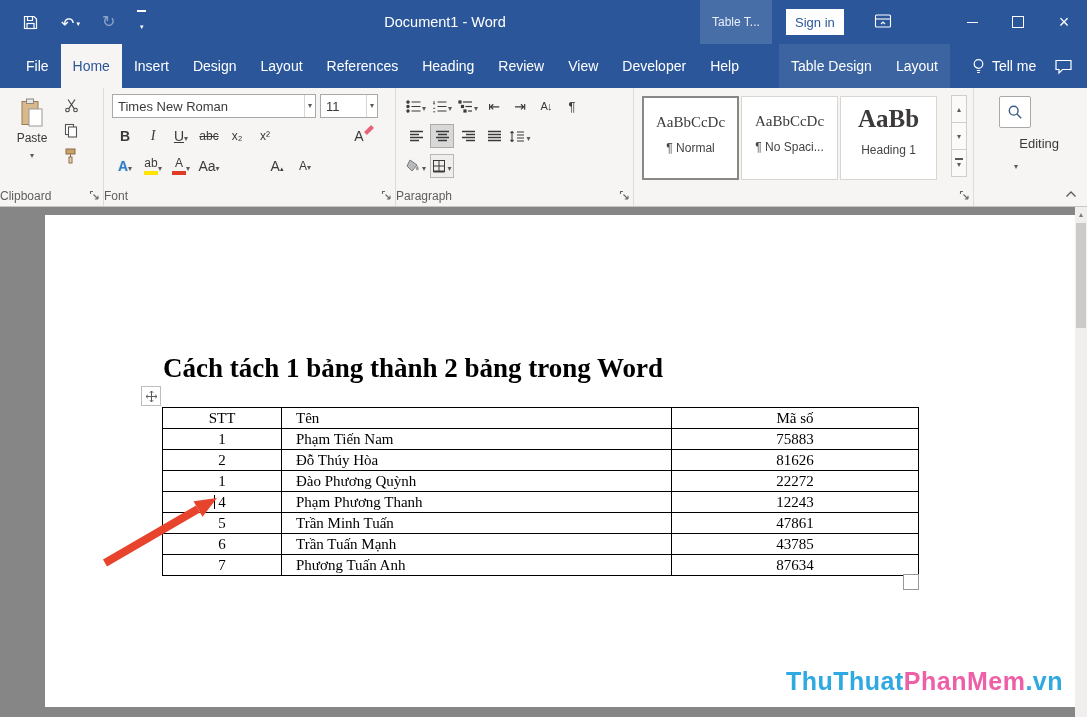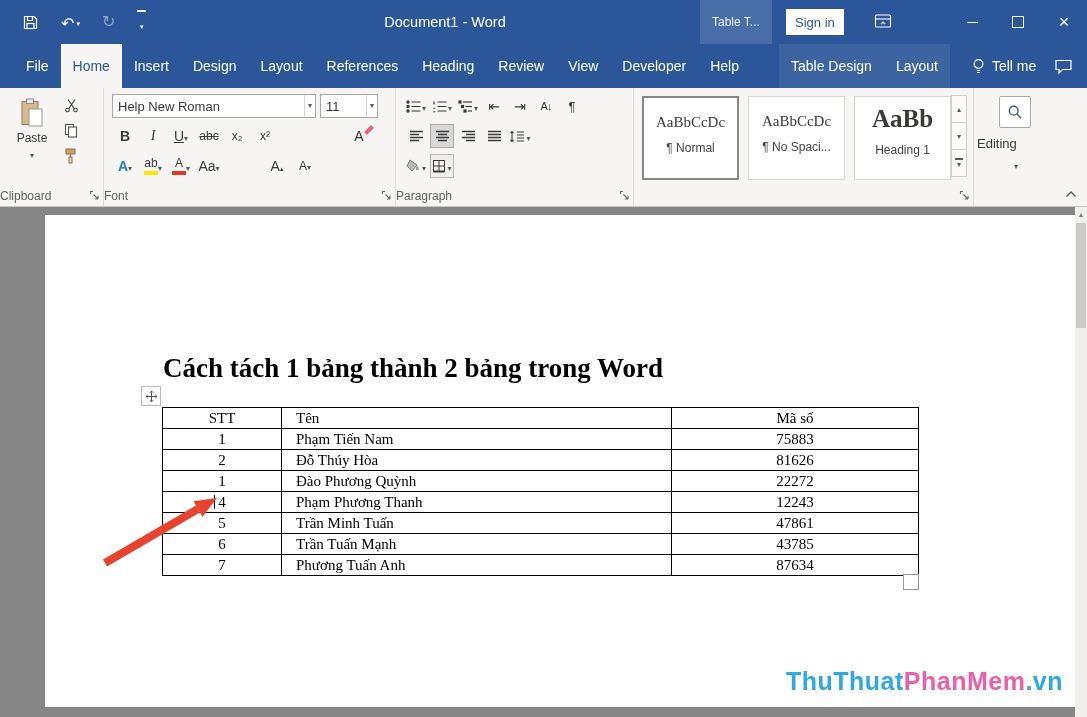--- a/index.html
+++ b/index.html
@@ -69,36 +69,36 @@
   
   .g-paragraph{left:396px;width:238px}
   .pbtn{min-width:24px;height:24px;display:flex;align-items:center;justify-content:center;gap:1px}
   .pbtn.sel{background:#d8d8d8;border:1px solid #aaa;box-sizing:border-box}
   .pbtn.boxed{border:1px solid #b9b7b5;background:#efeeec;box-sizing:border-box}
   .indent-glyph{font-size:14px}
   .sort-glyph{font-size:11px;letter-spacing:-1px}
   .pilcrow{font-size:13px}
   
   .g-styles{left:634px;width:340px}
-  .style-strip{position:absolute;left:8px;top:8px;display:flex;gap:9px}
+  .style-strip{position:absolute;left:8px;top:8px;display:flex;gap:2px}
   .style-box{width:97px;height:84px;background:#fff;border:1px solid #d8d5d2;box-sizing:border-box;
              display:flex;flex-direction:column;align-items:center}
   .style-box.selected{border:2px solid #8a8886}
   .style-prev{font-family:"Liberation Serif","DejaVu Serif",serif;font-size:15px;margin-top:16px;white-space:nowrap;overflow:hidden;max-width:90px}
   .style-prev.h1{font-size:25px;font-weight:bold;margin-top:8px}
   .style-name{font-size:12px;color:#444;margin-top:10px;white-space:nowrap;overflow:hidden;max-width:90px}
   .style-scroll{position:absolute;right:6px;top:8px;display:flex;flex-direction:column}
   .ss-btn{width:16px;height:28px;border:1px solid #d0cecc;background:#fbfaf9;display:flex;flex-direction:column;
           align-items:center;justify-content:center;font-size:8px;color:#5a5a5a;box-sizing:border-box;margin-top:-1px}
   .more-bar{display:block;width:8px;height:2px;background:#5a5a5a;margin-bottom:1px}
   
   .g-editing{left:973px;width:86px;border-right:none}
   .search-btn{position:absolute;left:26px;top:8px;width:30px;height:30px;border:1px solid #aba9a7;background:#fff;
               border-radius:2px;display:flex;align-items:center;justify-content:center}
-  .editing-lbl{position:absolute;left:4px;right:0;top:48px;text-align:left;font-size:13px}
+  .editing-lbl{position:absolute;left:4px;right:0;top:48px;text-align:right;font-size:13px}
   .editing-dd{position:absolute;left:0;right:0;top:68px;display:flex;justify-content:center}
   .collapse{position:absolute;right:10px;bottom:8px}
   
   .docarea{position:absolute;left:0;top:207px;width:1087px;height:510px;background:#868686}
   .page{position:absolute;left:45px;top:8px;width:1030px;height:492px;background:#fff}
   .doc-heading{position:absolute;left:118px;top:138px;margin:0;font-family:"Liberation Serif","DejaVu Serif",serif;
                font-size:27px;font-weight:bold;color:#000;white-space:nowrap}
   .move-handle{position:absolute;left:96px;top:171px;width:18px;height:18px;border:1px solid #bdbdbd;background:#fff;
                display:flex;align-items:center;justify-content:center}
   .doc-table{position:absolute;left:117px;top:192px;border-collapse:collapse;
@@ -234,21 +234,21 @@
     <span class="launcher">
       <svg width="11" height="11" viewBox="0 0 11 11" fill="none" stroke="#6a6866" stroke-width="1.1">
           <path d="M1.5 4V1.5H4"></path>
           <path d="M4.5 4.5L9 9M9 9V5.8M9 9H5.8"></path>
         </svg>
     </span>
   </section>
 
   <section class="group g-font">
     <div class="combo font-combo">
-      <span class="txt">Help New Roman</span>
+      <span class="txt">Times New Roman</span>
       <span class="dd"></span>
     </div>
     <div class="combo size-combo">
       <span class="txt">11</span>
       <span class="dd"></span>
     </div>
     <div class="iconrow" style="left:8px;top:36px">
       <span class="fbtn glyph-b">B</span>
       <span class="fbtn glyph-i">I</span>
       <span class="fbtn">

